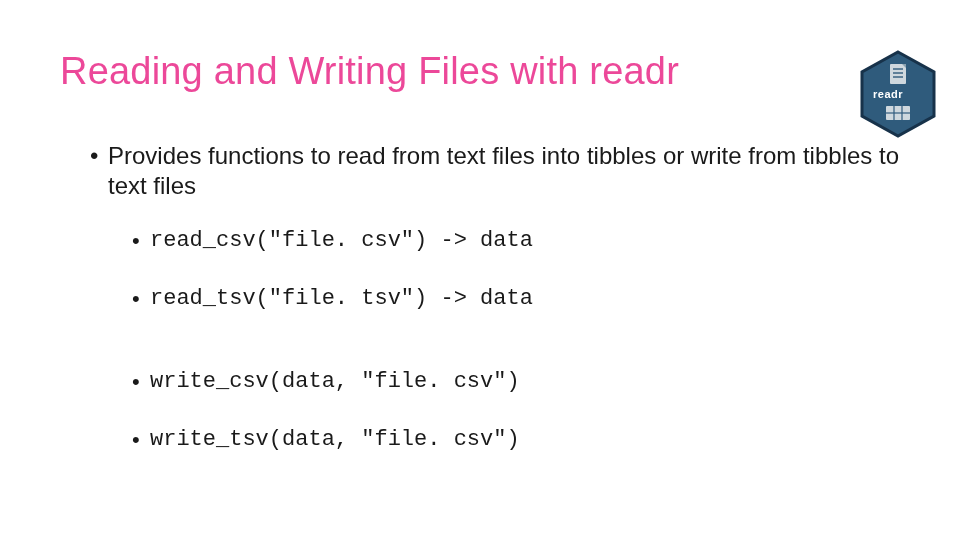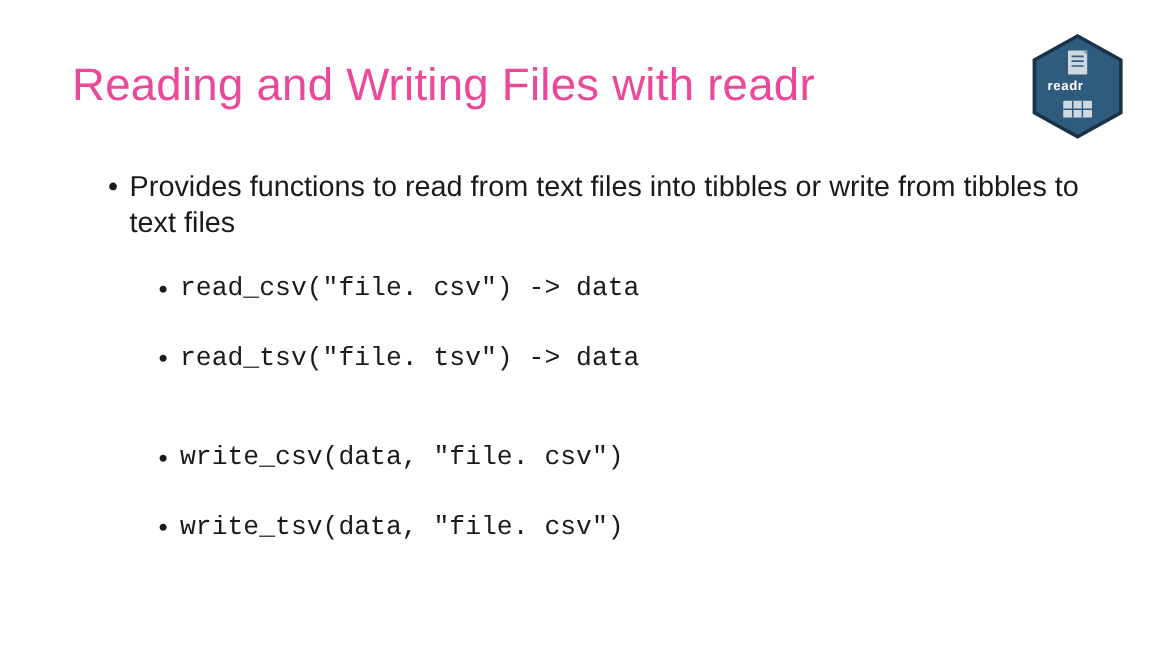--- a/index.html
+++ b/index.html
@@ -21,21 +21,21 @@
   }
   .title {
     font-size: 38px;
     font-weight: 300;
     letter-spacing: 0.2px;
     margin-bottom: 48px;
     color: #ec4899;
   }
   .hex-logo {
     position: absolute;
-    top: 28px;
+    top: 50px;
     right: 44px;
     width: 56px;
     height: 88px;
   }
   .hex-logo svg { display: block; }
   .hex-label {
     position: absolute;
     top: 38px;
     width: 100%;
     text-align: center;

